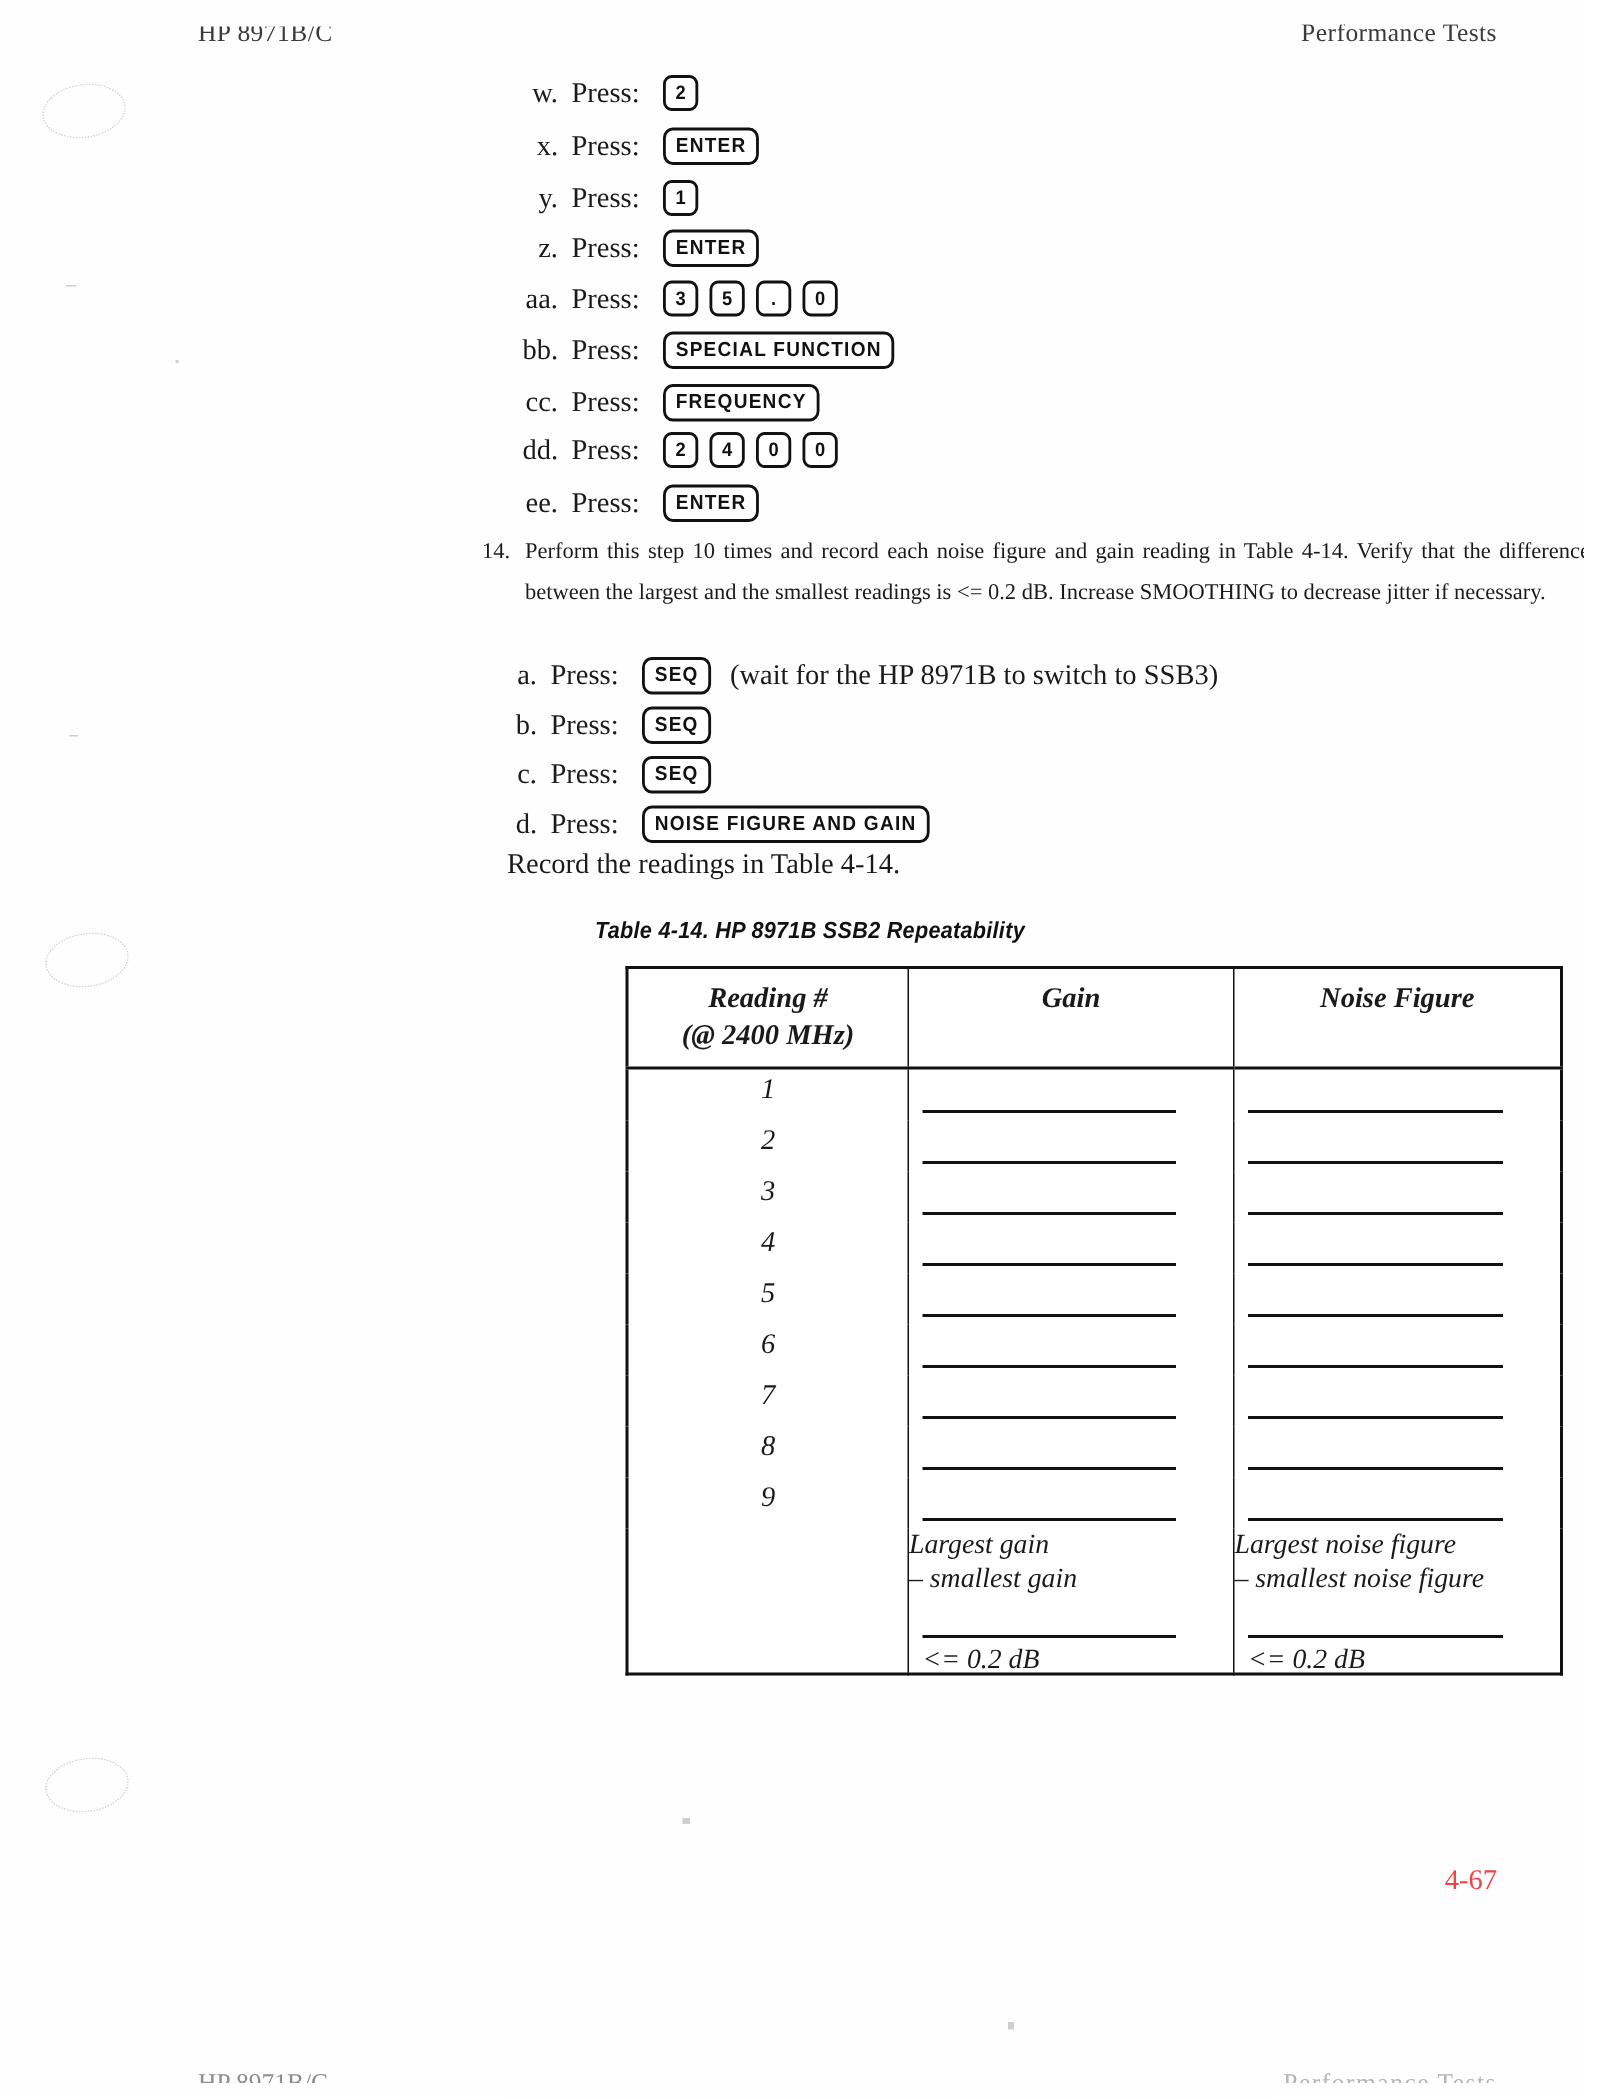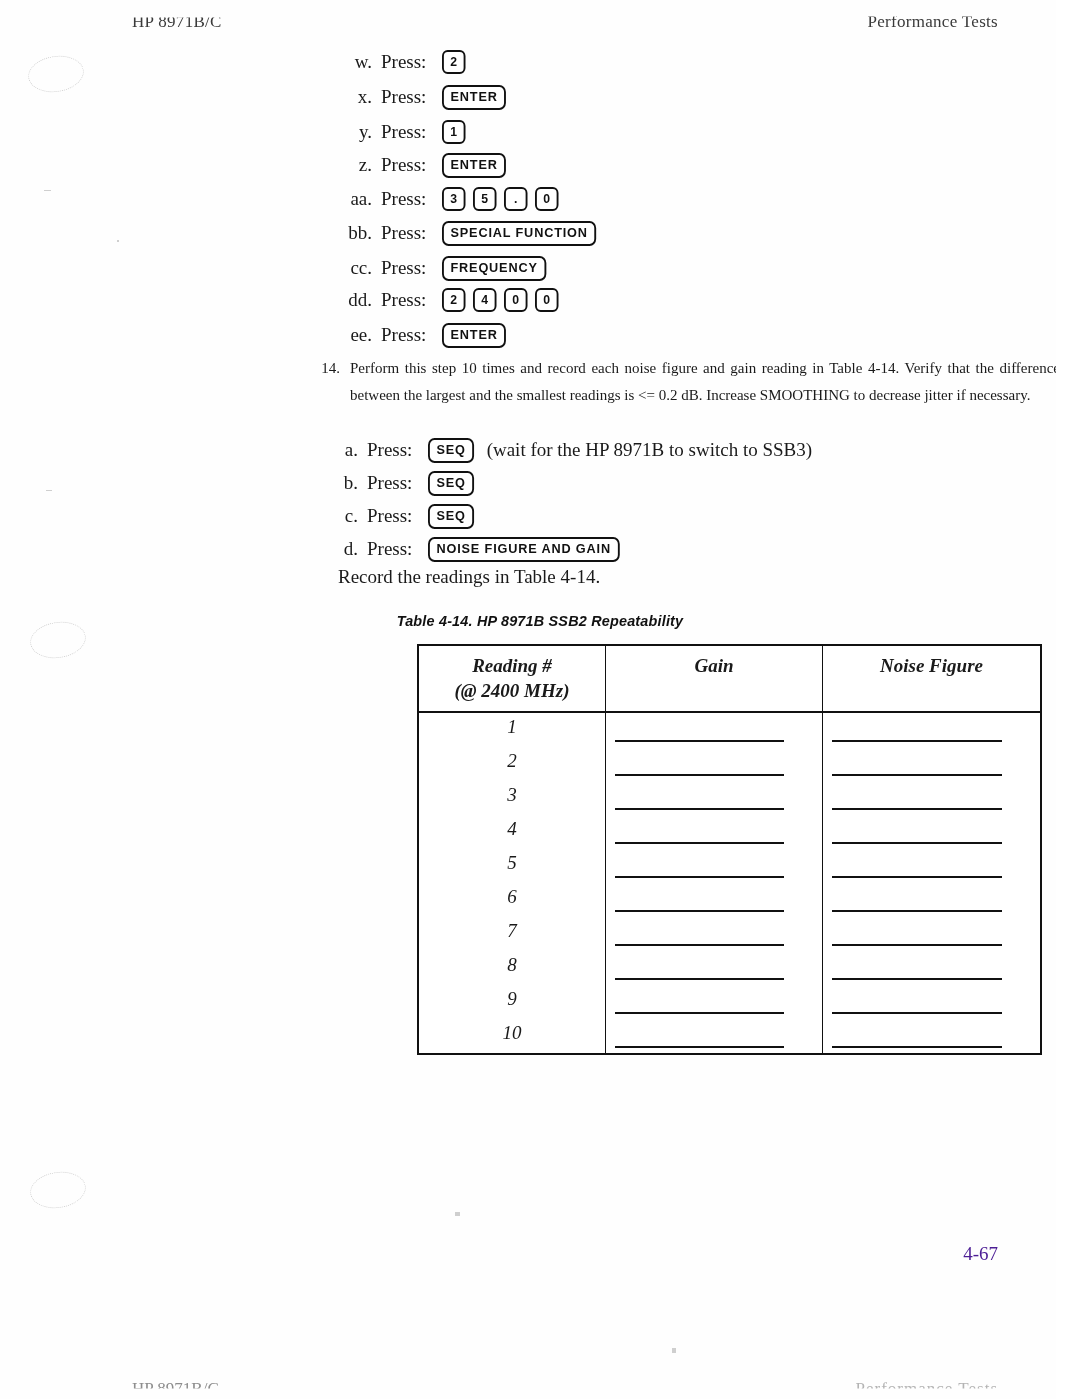--- a/index.html
+++ b/index.html
@@ -195,21 +195,21 @@
     top: 77px;
     white-space: nowrap;
   }
   .summary-blank { height: 96px; }
 
   
   .folio {
     position: absolute;
     right: 58px;
     font-size: 19px;
-    color: #4c1d95;
+    color: #ef4444;
   }
   .bleed {
     position: absolute;
     bottom: 0;
     font-size: 17px;
     color: #8d8d8d;
     white-space: nowrap;
     clip-path: inset(0 0 52% 0);
   }
   .bleed.left  { left: 132px; }
@@ -383,28 +383,32 @@
             <span>9</span>
           </td>
           <td class="blank-cell">
             <i></i>
           </td>
           <td class="blank-cell">
             <i></i>
           </td>
         </tr>
         <tr>
-          <td class="rdg-cell">
-            <span>10</span>
-          </td>
-          <td class="blank-cell">
-            <i></i>
-          </td>
-          <td class="blank-cell">
-            <i></i>
+          <td class="summary-blank"></td>
+          <td class="summary-cell">
+            <span class="lbl">Largest gain</span>
+            <span class="lbl">– smallest gain</span>
+            <span class="rule"></span>
+            <span class="spec">&lt;= 0.2 dB</span>
+          </td>
+          <td class="summary-cell">
+            <span class="lbl">Largest noise figure</span>
+            <span class="lbl">– smallest noise figure</span>
+            <span class="rule"></span>
+            <span class="spec">&lt;= 0.2 dB</span>
           </td>
         </tr>
       </tbody>
   </table>
 
   <div class="folio" style="top:1243px;">4-67</div>
 
   <div class="bleed left">HP 8971B/C</div>
   <div class="bleed right">Performance Tests</div>
 

